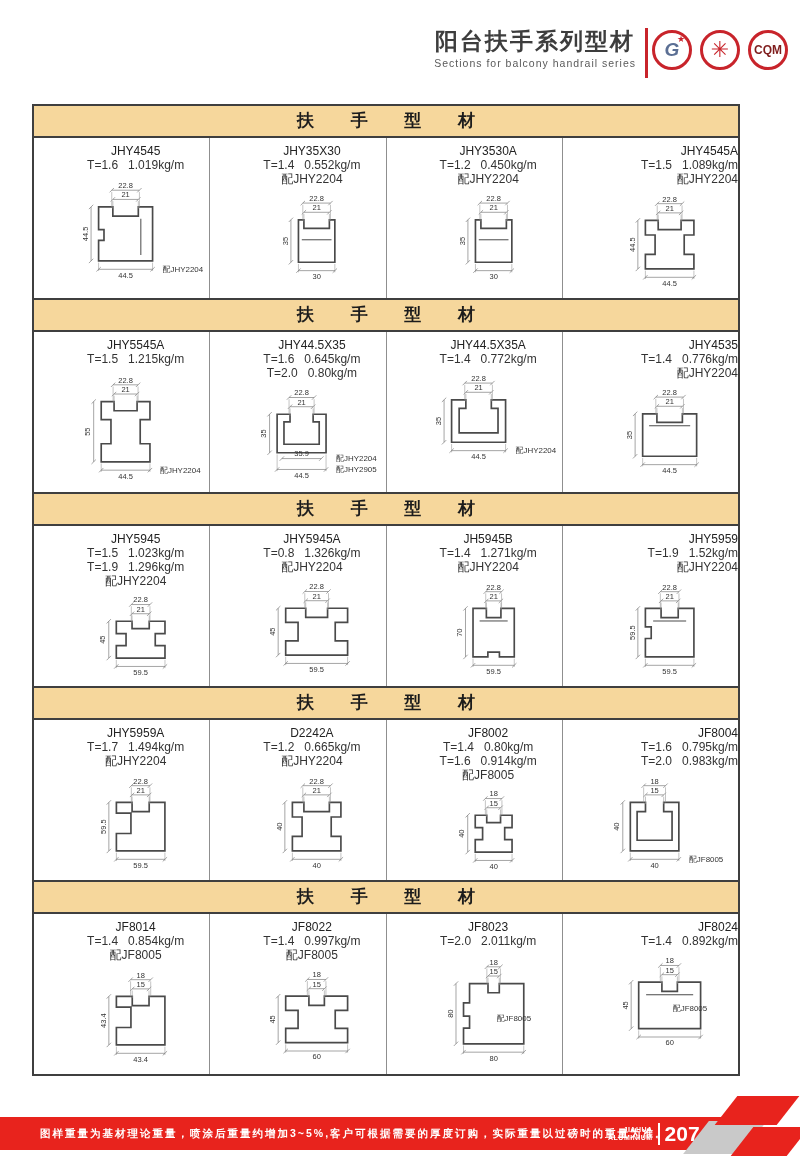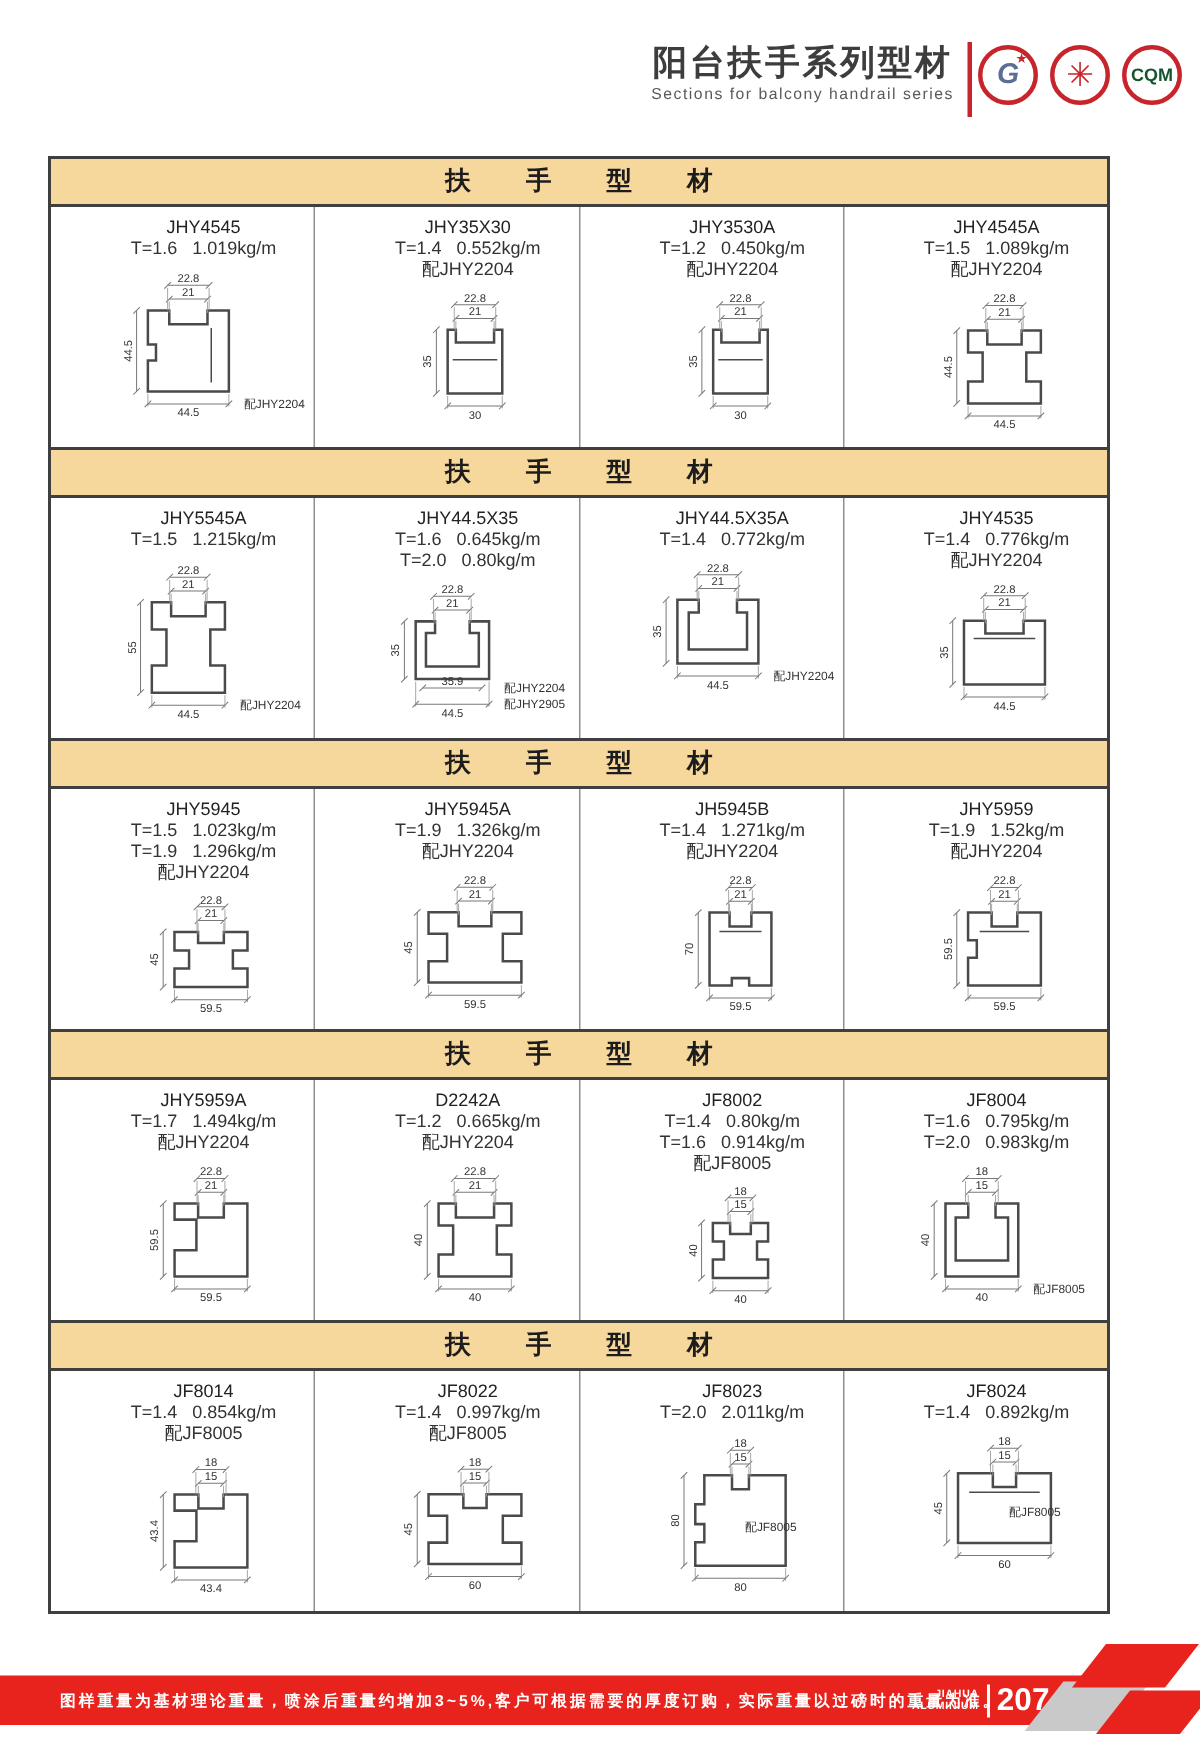--- a/index.html
+++ b/index.html
@@ -10,30 +10,30 @@
   .titles{position:absolute;right:164px;top:4px;text-align:center;}
   .title-cn{font-size:23px;font-weight:bold;color:#3d3d3d;letter-spacing:2px;line-height:26px;}
   .title-en{font-size:10.5px;color:#5a5a5a;letter-spacing:1px;margin-top:3px;}
   .red-div{position:absolute;right:152px;top:4px;width:3px;height:50px;background:#c8242b;}
   .logos{position:absolute;right:12px;top:6px;display:flex;gap:8px;}
   .logo{width:40px;height:40px;border:3px solid #c8242b;border-radius:50%;
         display:flex;align-items:center;justify-content:center;position:relative;background:#fff;box-sizing:border-box;}
   .logo .g{font-size:19px;font-weight:bold;font-style:italic;color:#5b6f94;}
   .logo .star{position:absolute;top:1px;right:4px;font-size:9px;color:#c8242b;}
   .logo .snow{font-size:22px;color:#c8242b;line-height:1;}
-  .logo .cqm{font-size:12px;font-weight:bold;color:#14532d;letter-spacing:0;}
+  .logo .cqm{font-size:12px;font-weight:bold;color:#7f1d1d;letter-spacing:0;}
   
   .table{position:absolute;left:32px;top:104px;width:708px;
          border:2px solid #3f3f3f;border-top:none;box-sizing:border-box;background:#fff;}
   .band{height:34px;background:#f6d79c;border-top:2px solid #3f3f3f;border-bottom:2px solid #3f3f3f;
         box-sizing:border-box;text-align:center;}
   .band-label{font-size:17px;font-weight:bold;color:#1c1c1c;letter-spacing:16px;text-indent:16px;line-height:30px;}
   .row{display:flex;height:160px;}
   .cell{flex:1;border-right:1px solid #8f8f8f;box-sizing:border-box;overflow:hidden;text-align:center;margin-left:28px;}
-  .cell:last-child{border-right:none;}
+  .cell:last-child{border-right:none;text-align:right;}
   .model{font-size:12px;color:#222;line-height:14px;margin-top:6px;}
   .spec{font-size:12px;color:#333;line-height:14px;white-space:pre;}
   .draw{display:flex;justify-content:center;margin-top:0;}
   svg .dim{stroke:#787878;stroke-width:0.8;}
   svg .ext{stroke:#9a9a9a;stroke-width:0.7;}
   svg .dimt{font-size:9px;fill:#333;text-anchor:middle;}
   svg .outline{fill:none;stroke:#4a4a4a;stroke-width:2;stroke-linejoin:miter;}
   svg .inner{fill:none;stroke:#4a4a4a;stroke-width:1.2;}
   svg .note{font-size:9.5px;fill:#333;text-anchor:start;}
   
@@ -401,21 +401,21 @@
               <line class="ext" x1="123.08888888888889" y1="76" x2="123.08888888888889" y2="86"></line>
               <line class="dim" x1="64.91111111111111" y1="84" x2="123.08888888888889" y2="84"></line>
               <line class="dim" x1="62.31111111111111" y1="86.6" x2="67.5111111111111" y2="81.4"></line>
               <line class="dim" x1="120.4888888888889" y1="86.6" x2="125.68888888888888" y2="81.4"></line>
   <text class="dimt" x="94" y="94">59.5</text>
             </svg>
           </div>
         </div>
         <div class="cell">
           <div class="model">JHY5945A</div>
-          <div class="spec">T=1.9   1.326kg/m</div>
+          <div class="spec">T=0.8   1.326kg/m</div>
           <div class="spec">配JHY2204</div>
           <div class="draw">
             <svg width="176" height="111.96638655462185" viewBox="0 0 176 111.96638655462185">
               <g transform="translate(57 30)">
                 <path class="outline" d="M0 0 H23.941176470588236 V11 H50.05882352941177 V0 H74 V17 H59.2 V38.96638655462185 H74 V55.96638655462185 H0 V38.96638655462185 H14.8 V17 H0 Z"></path>
               </g>
               <line class="dim" x1="79.82184873949579" y1="10" x2="108.17815126050421" y2="10"></line>
               <line class="dim" x1="77.2218487394958" y1="12.6" x2="82.42184873949579" y2="7.4"></line>
               <line class="dim" x1="105.57815126050421" y1="12.6" x2="110.7781512605042" y2="7.4"></line>
   <text class="dimt" x="94" y="7.5">22.8</text>

